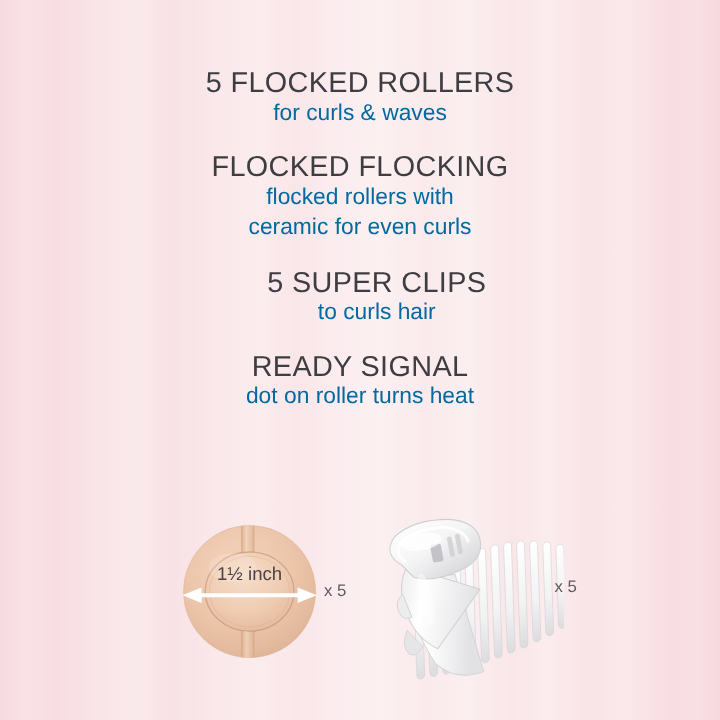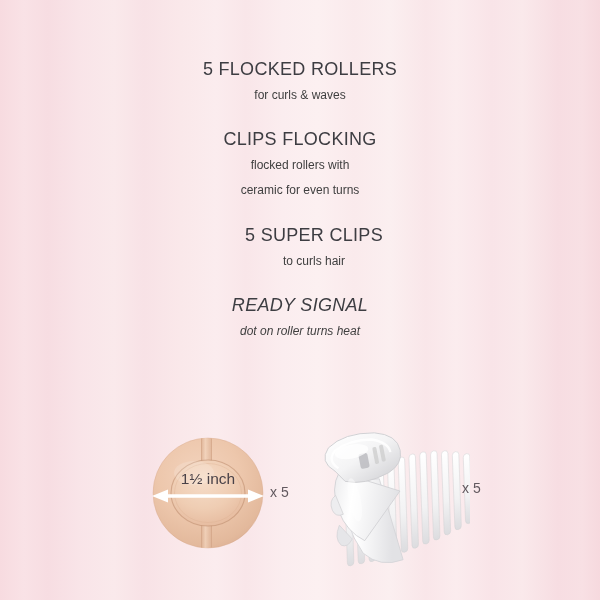--- a/index.html
+++ b/index.html
@@ -52,36 +52,36 @@
   }
 
   .feature-block {
     position: absolute;
     left: 0;
     right: 0;
     text-align: center;
   }
   .feature-title {
     color: #3d3d42;
-    font-size: 18px;
+    font-size: 24px;
     letter-spacing: 0.3px;
     line-height: 27px;
     white-space: nowrap;
   }
   .feature-sub {
-    color: #404040;
-    font-size: 12px;
+    color: #0369a1;
+    font-size: 19px;
     line-height: 24.5px;
     white-space: nowrap;
   }
 
   #block-rollers { top: 56px; }
   #block-velvet  { top: 126px; }
   #block-clips   { top: 222px; padding-left: 28px; }
-  #block-ready   { top: 292px; font-style: italic; }
+  #block-ready   { top: 292px; }
 
   
   #products {
     position: absolute;
     left: 0;
     right: 0;
     top: 420px;
     height: 180px;
     z-index: 3;
   }
@@ -151,23 +151,23 @@
 <div id="bg"></div>
 
 <div id="content">
 
   <div class="feature-block" id="block-rollers">
     <div class="feature-title">5 FLOCKED ROLLERS</div>
     <div class="feature-sub">for curls &amp; waves</div>
   </div>
 
   <div class="feature-block" id="block-velvet">
-    <div class="feature-title">CLIPS FLOCKING</div>
+    <div class="feature-title">FLOCKED FLOCKING</div>
     <div class="feature-sub">flocked rollers with</div>
-    <div class="feature-sub">ceramic for even turns</div>
+    <div class="feature-sub">ceramic for even curls</div>
   </div>
 
   <div class="feature-block" id="block-clips">
     <div class="feature-title">5 SUPER CLIPS</div>
     <div class="feature-sub">to curls hair</div>
   </div>
 
   <div class="feature-block" id="block-ready">
     <div class="feature-title">READY SIGNAL</div>
     <div class="feature-sub">dot on roller turns heat</div>

